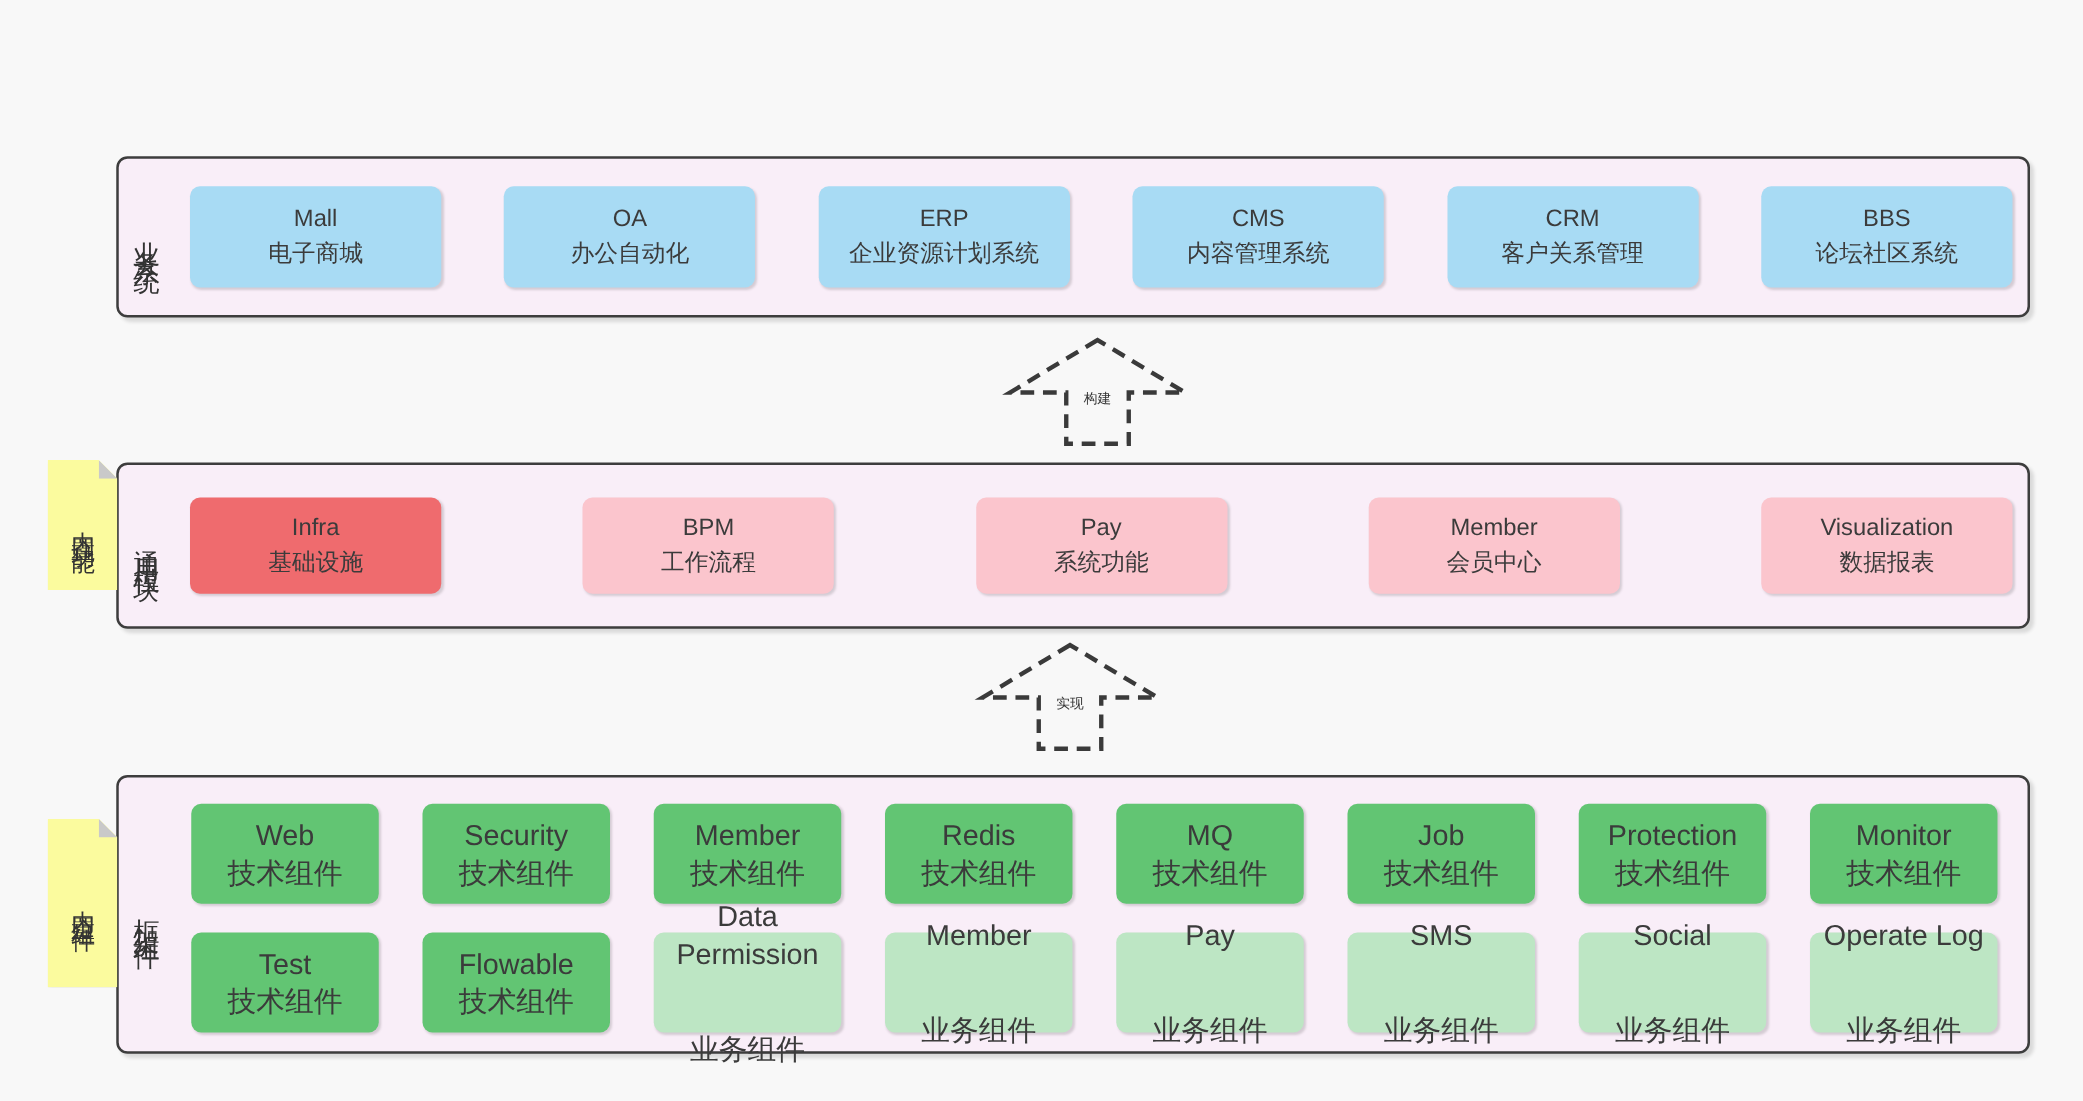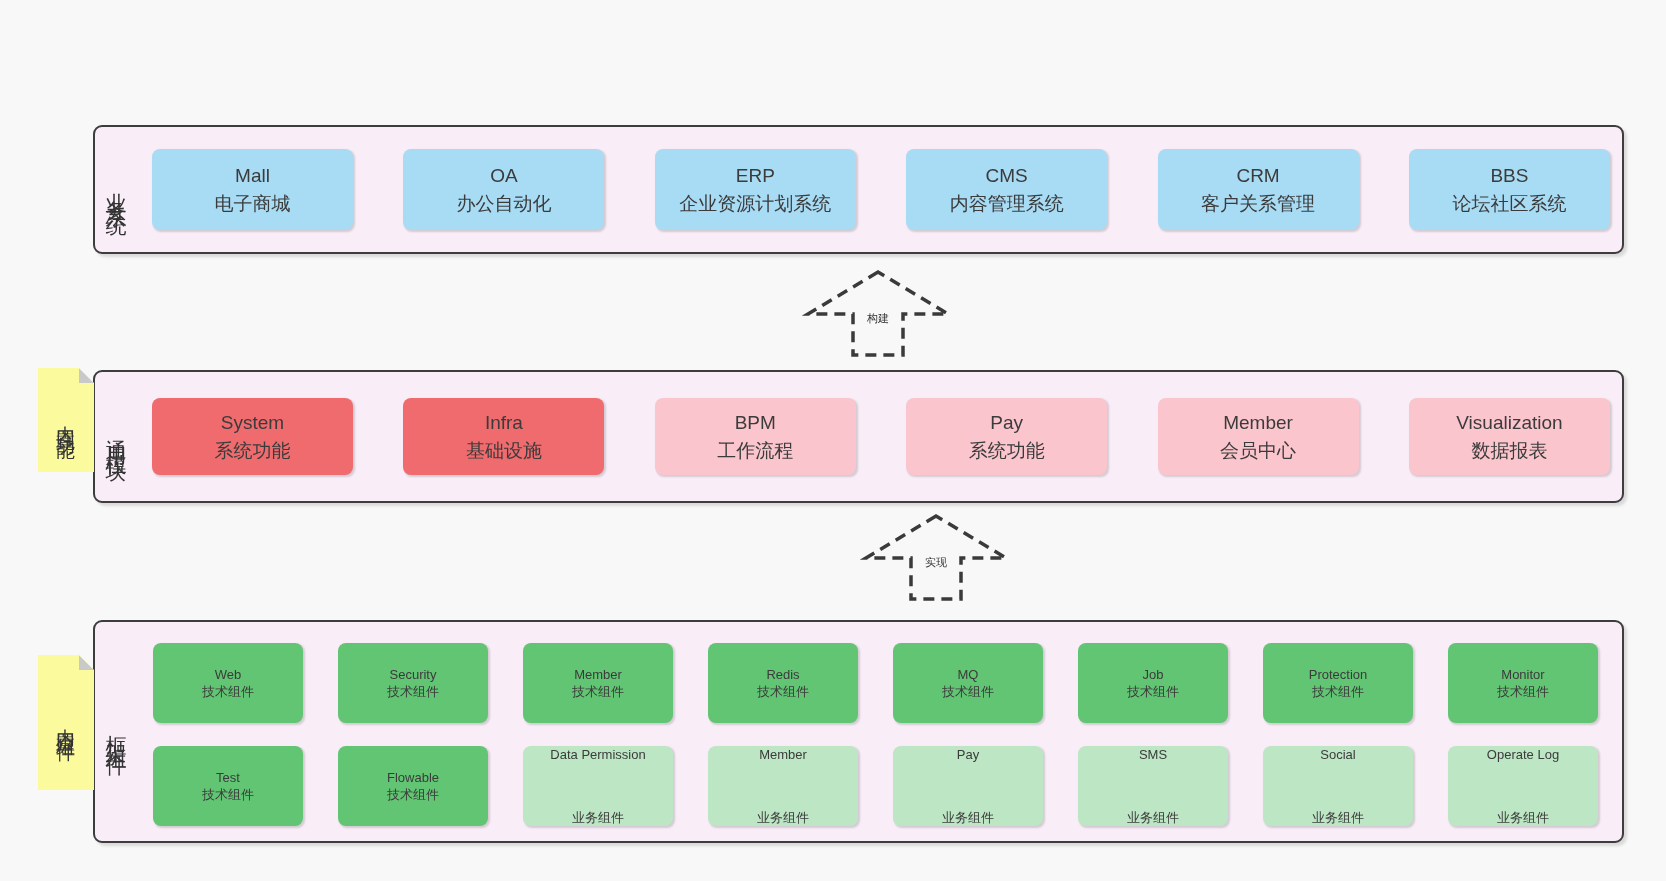--- a/index.html
+++ b/index.html
@@ -37,21 +37,21 @@
     align-content:space-between;
   }
 
   .box{
     box-sizing:border-box;border-radius:8px;display:flex;flex-direction:column;
     justify-content:center;align-items:flex-start;text-align:center;
     box-shadow:1.5px 1.5px 2px rgba(0,0,0,.15);padding:20px 6px;
   }
   .row6 .box{width:201px;height:81px;font-size:19px;line-height:1.45;}
   .band-modules .row6 .box{height:77px;}
-  .grid8 .box{width:150px;height:80px;font-size:13px;line-height:1.32;}
+  .grid8 .box{width:150px;height:80px;font-size:23px;line-height:1.32;}
   .box .t,.box .s{width:100%;}
   .box.blue{background:var(--c-blue);}
   .box.red{background:var(--c-red);}
   .box.pink{background:var(--c-pink);}
   .box.green{background:var(--c-green);}
   .box.green-light{background:var(--c-green-light);gap:45px;}
 
   .note{
     position:absolute;left:38px;width:56px;background:var(--c-note);
     box-shadow:1px 2px 3px rgba(0,0,0,.18);
@@ -61,21 +61,21 @@
   .note-functions{top:368px;height:104px;}
   .note-components{top:655px;height:135px;}
   .note .ntext{
     writing-mode:vertical-rl;text-orientation:upright;
     font-size:19px;letter-spacing:5px;color:#333;line-height:1;
   }
   .note svg.fold{position:absolute;top:0;right:0;}
 
   .arrow{position:absolute;width:154px;height:95px;}
   .arrow-build{left:801px;top:266px;}
-  .arrow-implement{left:859px;top:510px;}
+  .arrow-implement{left:779px;top:510px;}
   .arrow svg{display:block;}
   .arrow .alabel{
     position:absolute;left:50%;top:45px;transform:translateX(-50%);
     background:var(--c-page);padding:0 3px;font-size:11px;color:#333;white-space:nowrap;
   }
 </style>
 </head>
 <body>
 
 <div class="page">
@@ -114,24 +114,20 @@
     <svg width="154" height="95" viewBox="0 0 154 95">
       <path d="M77,6 L7,48 L52,48 L52,89 L102,89 L102,48 L147,48 Z" fill="none" stroke="#3a3a3a" stroke-width="3.5" stroke-dasharray="11,7"></path>
     </svg>
     <div class="alabel">构建</div>
   </div>
 
   <section class="band band-modules">
     <div class="vlabel">通用模块</div>
     <div class="row6">
         <div class="box red">
-          <div class="t">System</div>
-          <div class="s">系统功能</div>
-        </div>
-        <div class="box red">
           <div class="t">Infra</div>
           <div class="s">基础设施</div>
         </div>
         <div class="box pink">
           <div class="t">BPM</div>
           <div class="s">工作流程</div>
         </div>
         <div class="box pink">
           <div class="t">Pay</div>
           <div class="s">系统功能</div>

